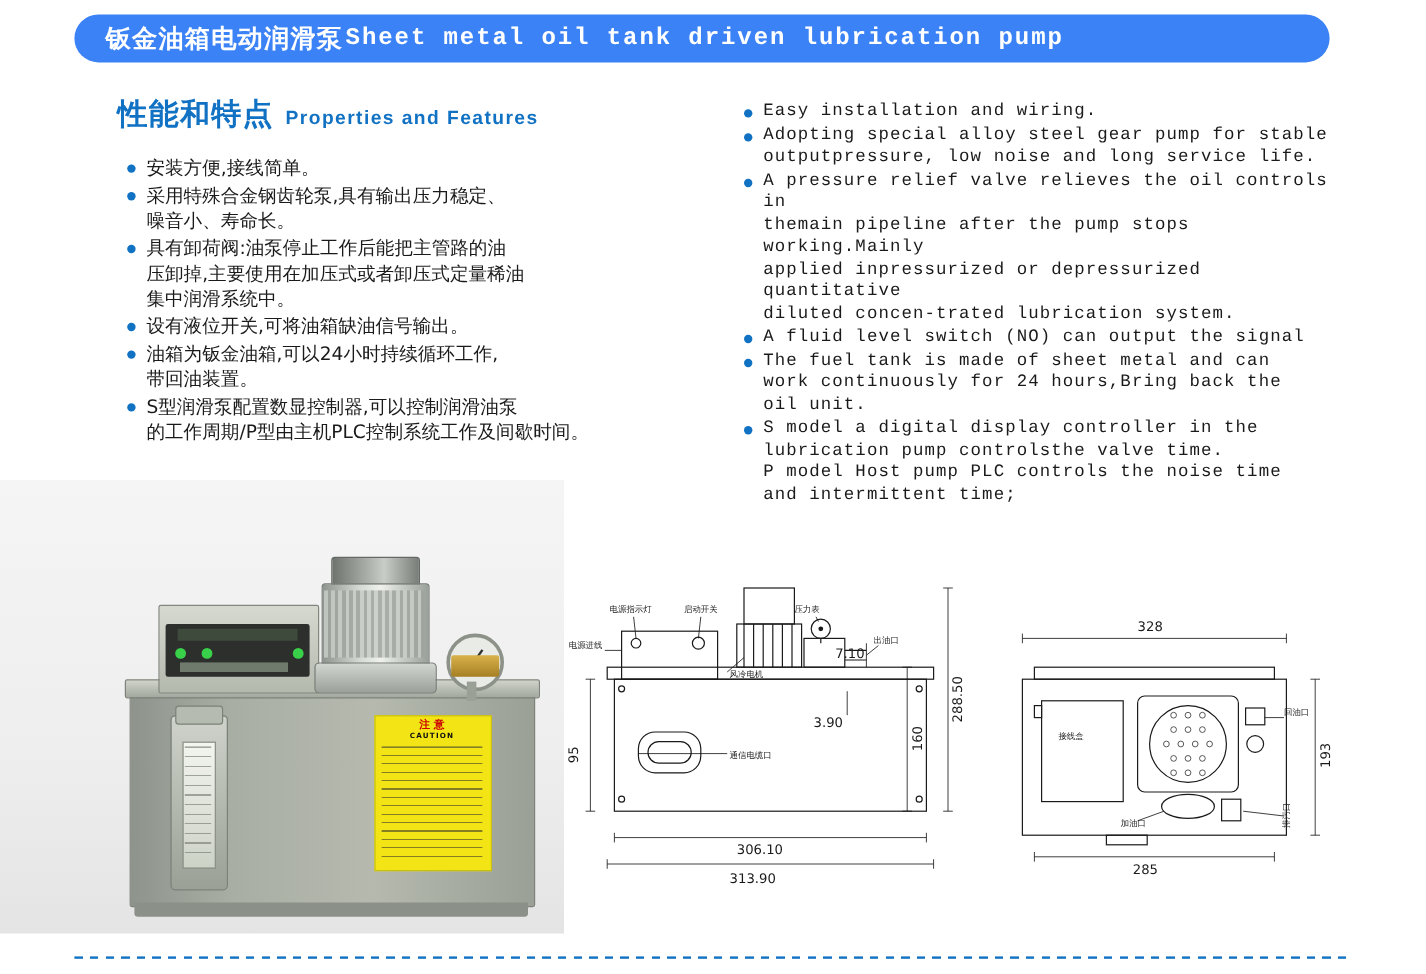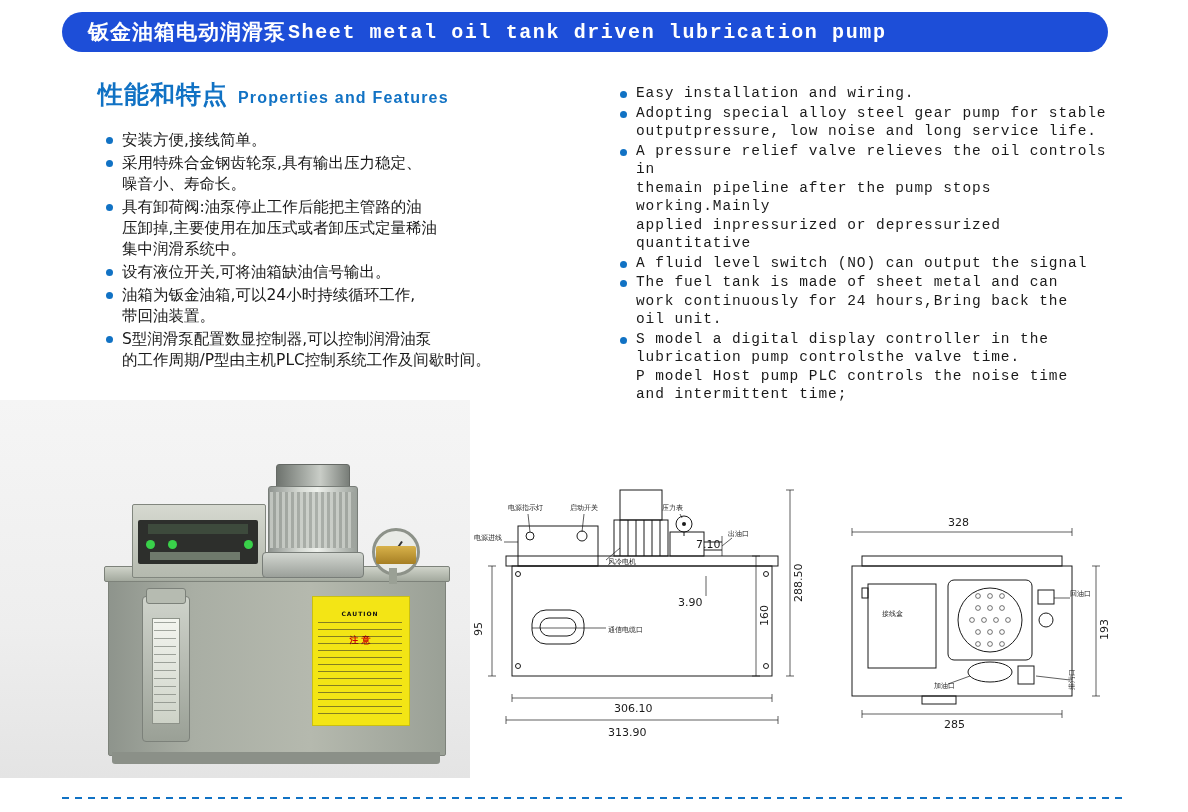--- a/index.html
+++ b/index.html
@@ -8,21 +8,21 @@
     background:#ffffff;
     font-family:"Liberation Serif", serif;
     position:relative;
     overflow:hidden;
   }
   .page{position:absolute;inset:0;}
 
   
   .header-bar{
     position:absolute;left:62px;top:12px;width:1046px;height:40px;
-    background:#1d4ed8;border-radius:20px;
+    background:#3b82f6;border-radius:20px;
     display:flex;align-items:center;
   }
   .header-title-cn{
     color:#ffffff;font-size:21px;font-weight:bold;
     font-family:"DejaVu Sans", sans-serif;
     margin-left:26px;letter-spacing:1px;
   }
   .header-title-en{
     color:#ffffff;font-size:20px;font-weight:bold;
     font-family:Liberation Mono, monospace;
@@ -179,21 +179,20 @@
     background:#b6bbb1;border:1px solid #7c817a;border-radius:3px;
   }
   .caution{
     position:absolute;left:312px;top:196px;width:96px;height:128px;
     background:#f3e515;border:1px solid #c9bf13;
   }
   .caution-title{
     position:absolute;left:312px;top:198px;width:96px;
     text-align:center;color:#c00;font-size:9px;font-weight:bold;
     font-family:"DejaVu Sans", sans-serif;
-    margin-top:36px;
   }
   .caution-sub{
     position:absolute;left:312px;top:210px;width:96px;
     text-align:center;color:#111;font-size:6px;font-weight:bold;
     font-family:"DejaVu Sans", sans-serif;letter-spacing:1px;
   }
   .caution-lines{
     position:absolute;left:318px;top:222px;width:84px;height:94px;
     background:repeating-linear-gradient(#2b2b2b 0 1px,transparent 1px 7px);
     opacity:.55;
@@ -257,20 +256,21 @@
       <span class="line">Easy installation and wiring.</span>
     </div>
     <div class="bullet-item">
       <span class="line">Adopting special alloy steel gear pump for stable</span>
       <span class="line">outputpressure, low noise and long service life.</span>
     </div>
     <div class="bullet-item">
       <span class="line">A pressure relief valve relieves the oil controls in</span>
       <span class="line">themain pipeline after the pump stops working.Mainly</span>
       <span class="line">applied inpressurized or depressurized quantitative</span>
+      <span class="line">diluted concen-trated lubrication system.</span>
     </div>
     <div class="bullet-item">
       <span class="line">A fluid level switch (NO) can output the signal</span>
     </div>
     <div class="bullet-item">
       <span class="line">The fuel tank is made of sheet metal and can</span>
       <span class="line">work continuously for 24 hours,Bring back the</span>
       <span class="line">oil unit.</span>
     </div>
     <div class="bullet-item">

